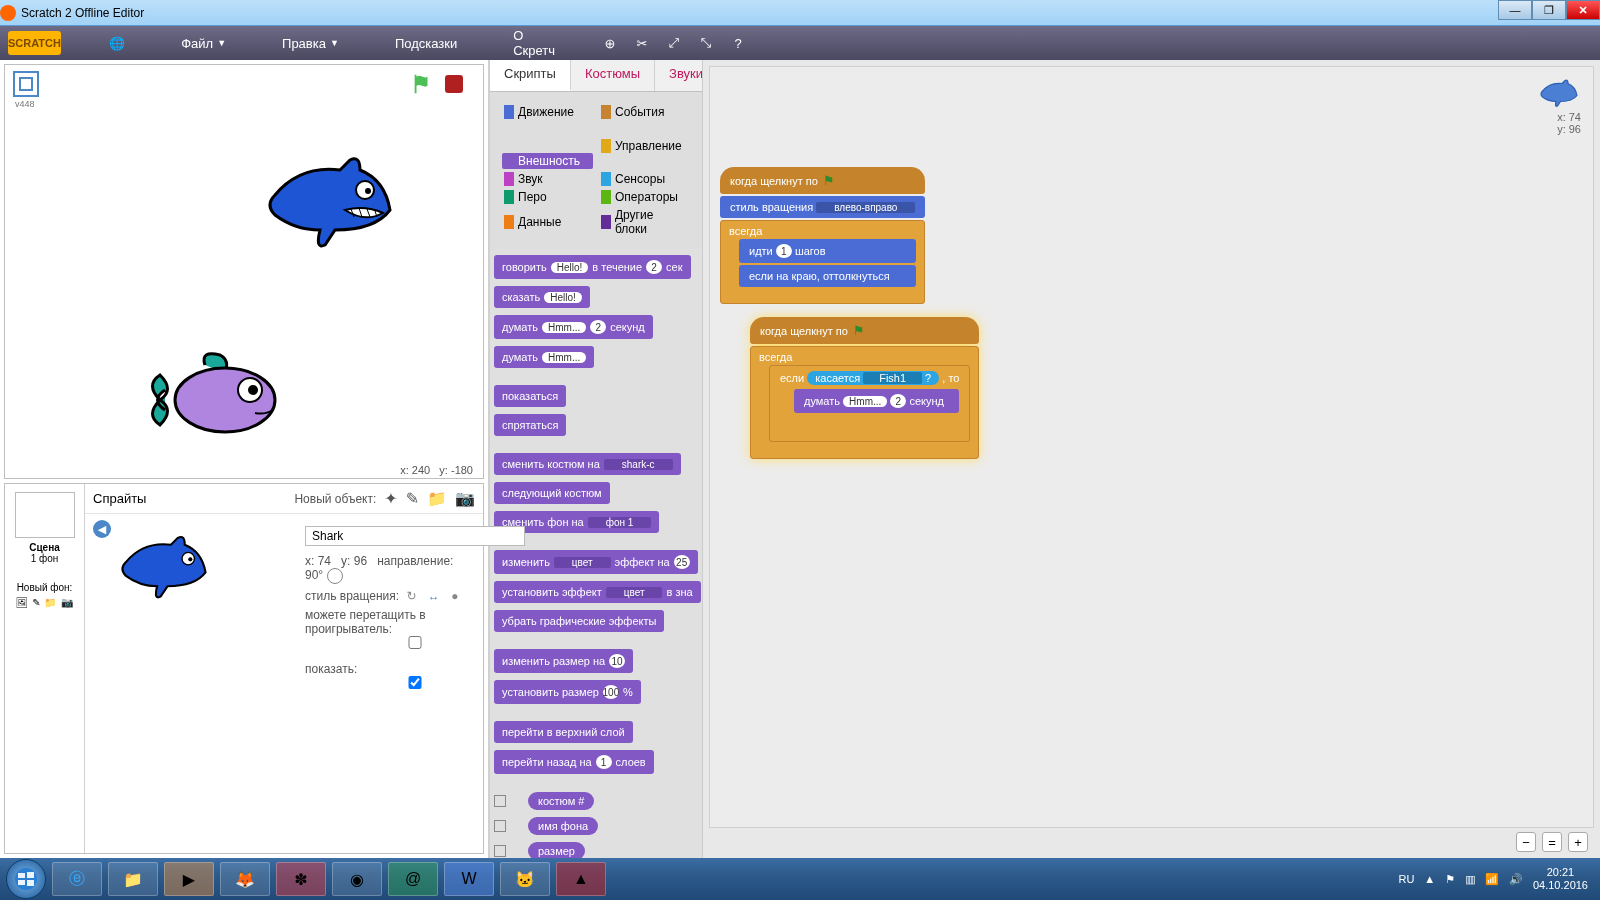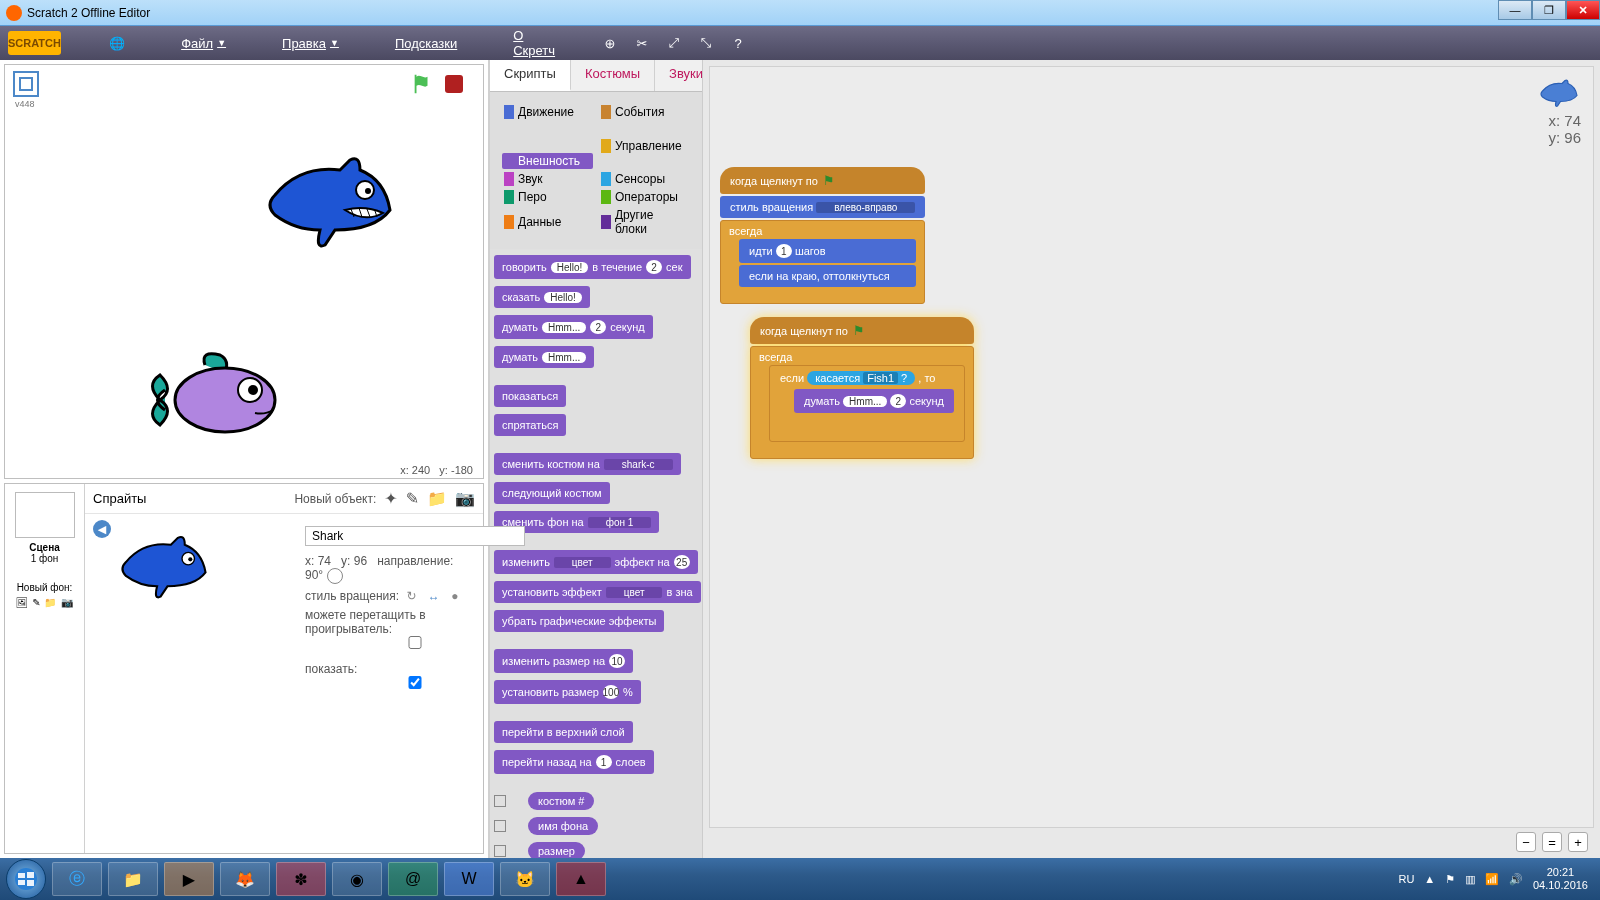--- a/index.html
+++ b/index.html
@@ -1,29 +1,29 @@
 <!DOCTYPE html>
 <html><head>
 <meta charset="utf-8">
 <style>
 * { margin: 0; padding: 0; box-sizing: border-box; font-family: "Segoe UI", Arial, sans-serif; }
 body { width: 1600px; height: 900px; overflow: hidden; background: #fff; position: relative; }
 
 
-.win-title { height: 26px; background: linear-gradient(#bce0fa, #a1d2f7); display: flex; align-items: center; padding-left: 6px; font-size: 12px; border-bottom: 1px solid #5a9bd5; }
+.win-title { height: 26px; background: linear-gradient(#bce0fa, #a1d2f7); display: flex; align-items: center; font-size: 12px; border-bottom: 1px solid #5a9bd5; }
 .win-title .icon { width: 16px; height: 16px; background: #f60; border-radius: 50%; margin-right: 5px; }
 .win-ctrls { position: absolute; right: 0; top: 0; display: flex; }
 .win-ctrls div { width: 34px; height: 20px; border: 1px solid #5f8db3; display: flex; align-items: center; justify-content: center; font-size: 11px; }
 .win-min, .win-max { background: linear-gradient(#dce9f5, #a7c9e6); }
 .win-close { background: linear-gradient(#f55, #c00); color: #fff; width: 46px; font-weight: bold; }
 
 
 .menubar { height: 34px; background: linear-gradient(#6d6b85, #5b5973, #4b4961); display: flex; align-items: center; color: #fff; font-size: 13px; padding: 8px 8px; gap: 36px; }
 .logo { width: 70px; height: 24px; background: #ffb400; border-radius: 3px; display: flex; align-items: center; justify-content: center; font-weight: bold; font-size: 11px; color: #7b4a00; margin-right: 12px; }
-.menuitem { padding: 0 10px; display: flex; align-items: center; gap: 4px; cursor: pointer; text-decoration: underline; }
+.menuitem { padding: 0 10px; display: flex; align-items: center; gap: 4px; cursor: pointer; }
 .menuitem .caret { font-size: 9px; }
 .tb-icons { margin-left: auto; display: flex; gap: 14px; padding-right: 940px; }
 .tb-icons span { width: 18px; height: 18px; display: flex; align-items: center; justify-content: center; cursor: pointer; }
 
 
 .main { display: flex; height: 798px; }
 .left-col { width: 490px; border-right: 2px solid #d0d0d0; display: flex; flex-direction: column; }
 .stage-wrap { height: 415px; border: 1px solid #bfbfbf; margin: 4px; position: relative; background: #fff; }
 .fullscreen-btn { position: absolute; top: 6px; left: 8px; width: 26px; height: 26px; border: 2px solid #4c88c8; cursor: pointer; }
 .fullscreen-btn::before { content:''; position:absolute; inset:4px; border:2px solid #4c88c8; }
@@ -64,21 +64,21 @@
 .blk.purple { background: #8158c4; }
 .arg-w { background: #fff; color: #333; border-radius: 8px; padding: 0 6px; font-size: 10px; }
 .arg-r { background: #fff; color: #333; border-radius: 50%; width: 16px; height: 14px; display: inline-flex; align-items: center; justify-content: center; font-size: 10px; }
 .arg-d { background: #6a45a9; padding: 0 18px; border-radius: 2px; font-size: 10px; }
 .reporter { background: #8158c4; border-radius: 10px; padding: 3px 10px; color: #fff; font-size: 11px; display: inline-block; margin-bottom: 6px; margin-left: 18px; cursor: grab; }
 .chk { width: 12px; height: 12px; border: 1px solid #888; display: inline-block; vertical-align: middle; margin-right: 4px; }
 
 
 .scripts-col { flex: 1; background: #e8e8e8; position: relative; border-left: 1px solid #ccc; }
 .scripts-canvas { position: absolute; inset: 6px 6px 30px 6px; background: #ececec; border: 1px solid #d0d0d0; }
-.sprite-mini { position: absolute; top: 12px; right: 12px; text-align: right; font-size: 15px; color: #666; }
+.sprite-mini { position: absolute; top: 12px; right: 12px; text-align: right; font-size: 11px; color: #666; }
 .zoom { position: absolute; bottom: 6px; right: 12px; display: flex; gap: 6px; }
 .zoom span { width: 20px; height: 20px; border: 1px solid #aaa; border-radius: 3px; background: #fff; display: flex; align-items: center; justify-content: center; cursor: pointer; font-size: 13px; }
 
 
 .script { position: absolute; font-size: 11px; color: #fff; }
 .hat { background: #c5842b; border-radius: 14px 14px 3px 3px; padding: 6px 10px; display: flex; align-items: center; gap: 5px; }
 .b-blue { background: #4a6cd4; border-radius: 3px; padding: 5px 10px; margin-top: 2px; }
 .b-orange { background: #e1a33a; border-radius: 3px; padding: 5px 10px; margin-top: 2px; border: 1px solid #c5842b; }
 .b-cloop { background: #e1a33a; border: 1px solid #c5842b; border-radius: 3px; padding: 4px 8px 16px 8px; margin-top: 2px; }
 .b-cloop .inner { margin-left: 10px; margin-top: 2px; }
@@ -368,21 +368,21 @@
             <span>когда щелкнут по</span>
             <span class="flag-icon">⚑</span>
           </div>
         <div class="b-cloop">
           <span>всегда</span>
           <div class="inner">
             <div class="b-orange" style="padding-bottom:28px">
               <span>если</span>
               <span class="sense-arg">
                   <span>касается</span> 
-                  <span style="background:#1b7fb5;padding:0 4px;border-radius:2px">Fish1</span> 
+                  <span style="background:#1b7fb5;padding:0 16px;border-radius:2px">Fish1</span> 
                   <span>?</span>
                 </span>
               <span>, то</span>
               <div style="margin-left:14px;margin-top:4px">
                 <div class="b-purple"><span>думать</span> <span class="arg-w">Hmm...</span> <span class="arg-r">2</span> <span>секунд</span></div>
               </div>
             </div>
           </div>
         </div>
       </div>

